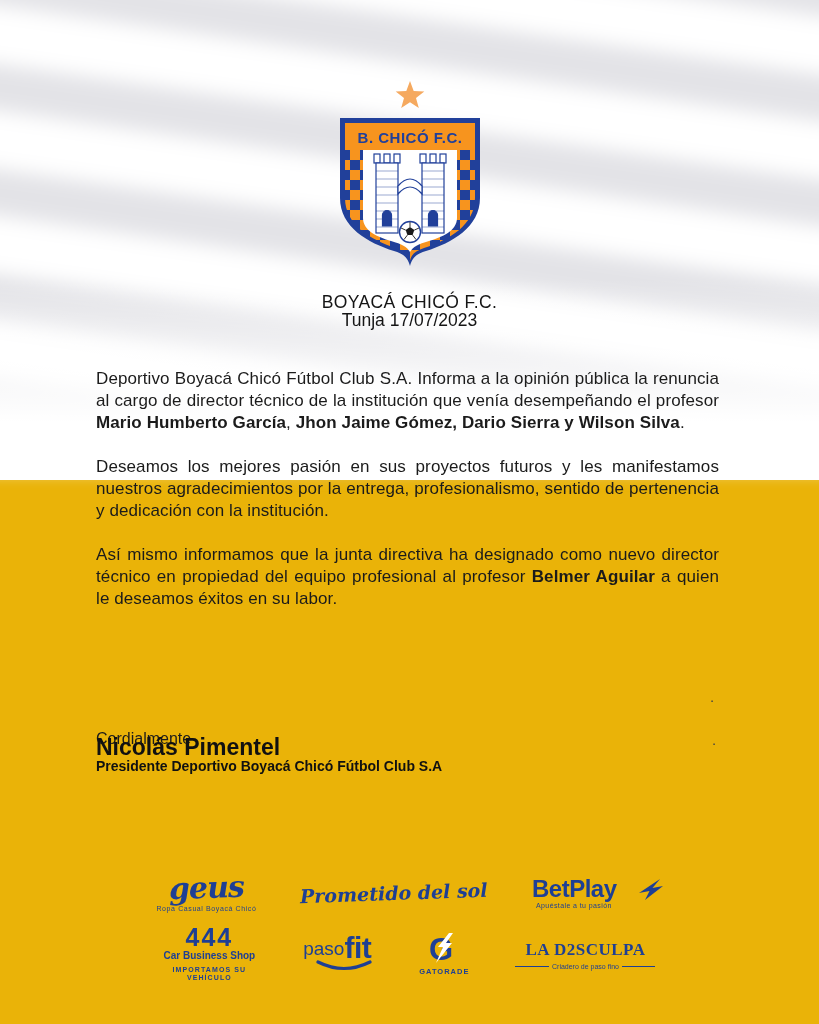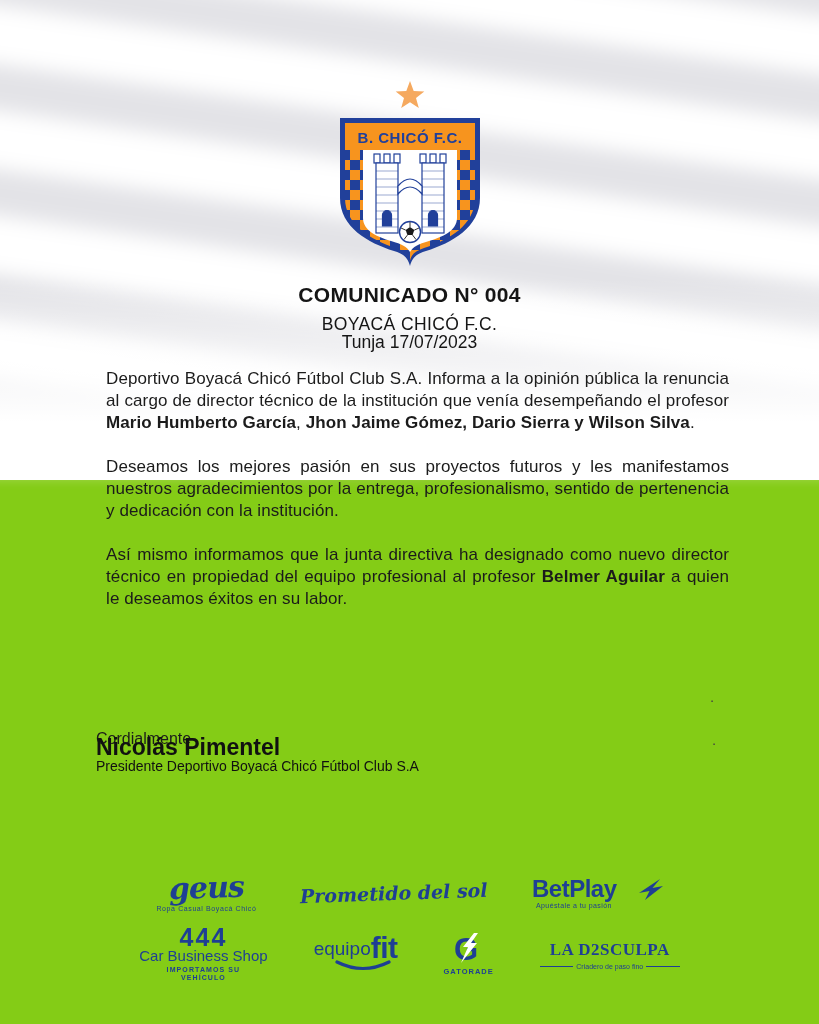--- a/index.html
+++ b/index.html
@@ -1,18 +1,18 @@
 <!DOCTYPE html>
 <html><head>
 <meta charset="utf-8">
 <style>
   html,body{margin:0;padding:0;background:#fff;}
   .page{
     position:relative;width:819px;height:1024px;margin:0 auto;
-    background:#84cc16;overflow:hidden;
+    background:#eab308;overflow:hidden;
     font-family:"Liberation Sans",sans-serif;color:#1c1c1c;
   }
   
   .stripes{
     position:absolute;left:-60px;top:-70px;right:-60px;height:540px;
     background:repeating-linear-gradient(8deg,
       #ffffff 0 46px,
       #e3e3e7 58px 92px,
       #ffffff 104px 95px);
     filter:blur(9px);
@@ -20,48 +20,48 @@
   .stripe-fade{
     position:absolute;left:0;top:0;right:0;height:480px;
     background:linear-gradient(to bottom, rgba(255,255,255,0) 58%, #ffffff 88%);
   }
   .crest{position:absolute;top:80px;left:50%;transform:translateX(-50%);}
   .doc-header{position:absolute;top:284px;left:0;width:100%;text-align:center;color:#151515;}
   .doc-header .title{font-size:21px;font-weight:bold;letter-spacing:.3px;line-height:22px;}
   .doc-header .subtitle{font-size:17.5px;line-height:18px;letter-spacing:.4px;margin-top:9px;}
   .doc-header .dateline{font-size:17.5px;line-height:18px;margin-top:0;}
   .body-text{
-    position:absolute;left:106px;top:368px;width:623px;
+    position:absolute;left:96px;top:368px;width:623px;
     font-size:17px;line-height:22px;text-align:justify;color:#1b1b1b;
     letter-spacing:.1px;
   }
   .body-text p{margin:0 0 22px 0;}
   .body-text p:last-child{margin-bottom:0;}
   .body-text b{font-weight:bold;}
   .closing{position:absolute;left:96px;top:730px;font-size:16px;color:#1b1b1b;}
   .sig{position:absolute;left:96px;top:737px;color:#111;}
   .sig .name{font-size:23px;font-weight:bold;line-height:21px;}
-  .sig .role{font-size:14px;font-weight:normal;line-height:16px;}
+  .sig .role{font-size:14px;font-weight:bold;line-height:16px;}
   .stray-dot{position:absolute;font-size:15px;color:#444;}
   .dot1{left:710px;top:688px;}
   .dot2{left:712px;top:731px;}
 
   
   .sponsor-row{position:absolute;left:0;right:0;display:flex;justify-content:center;color:#1e3f94;}
   .row1{top:874px;gap:44px;align-items:center;}
   .row2{top:926px;gap:46px;align-items:center;}
   .sp{display:flex;flex-direction:column;align-items:center;}
   .geus-word{font-family:"DejaVu Serif",serif;font-style:italic;font-weight:bold;font-size:30px;line-height:28px;letter-spacing:-1px;transform:rotate(-2deg);}
   .geus-tag{font-size:7px;letter-spacing:.6px;margin-top:3px;white-space:nowrap;}
   .script-logo{font-family:"DejaVu Serif",serif;font-style:italic;font-weight:bold;font-size:19px;white-space:nowrap;transform:rotate(-2deg);}
   .betplay-line{display:flex;align-items:flex-start;gap:20px;}
   .betplay-word{font-size:24px;font-weight:bold;letter-spacing:-.5px;line-height:24px;}
   .betplay-tag{font-size:7px;letter-spacing:.4px;margin-top:1px;align-self:flex-start;margin-left:4px;}
   .num444{font-size:25px;font-weight:bold;line-height:22px;letter-spacing:2px;}
-  .car-name{font-size:15px;font-weight:normal;line-height:16px;white-space:nowrap;}
+  .car-name{font-size:10px;font-weight:bold;line-height:16px;white-space:nowrap;}
   .car-tag{font-size:7px;font-weight:bold;letter-spacing:1.1px;line-height:8px;margin-top:2px;text-align:center;width:90px;}
   .smartfit-line{display:flex;align-items:flex-end;}
   .smart-w1{font-size:19px;line-height:22px;font-weight:500;}
   .smart-w2{font-size:30px;line-height:24px;font-weight:bold;letter-spacing:-.5px;}
   .smart-arc{margin-top:0px;margin-left:14px;}
   .gat-name{font-size:7.5px;font-weight:bold;letter-spacing:1px;margin-top:2px;}
   .disc-name{font-family:"Liberation Serif",serif;font-weight:bold;font-size:17px;line-height:22px;letter-spacing:.5px;white-space:nowrap;}
   .disc-tagrow{display:flex;align-items:center;width:140px;margin-top:2px;}
   .disc-tagrow .rule{flex:1;border-top:1.5px solid #1e3f94;}
   .disc-tag{font-size:7px;white-space:nowrap;padding:0 3px;}
@@ -136,21 +136,20 @@
         <line x1="80" y1="147" x2="80" y2="142"></line>
         <line x1="84.3" y1="150.1" x2="89" y2="148"></line>
         <line x1="82.6" y1="155.1" x2="86" y2="159.5"></line>
         <line x1="77.4" y1="155.1" x2="74" y2="159.5"></line>
         <line x1="75.7" y1="150.1" x2="71" y2="148"></line>
       </g>
     </g>
   </svg>
 
   <div class="doc-header">
-    <div class="title">COMUNICADO N° 004</div>
     <div class="subtitle">BOYACÁ CHICÓ F.C.</div>
     <div class="dateline">Tunja 17/07/2023</div>
   </div>
 
   <div class="body-text">
     <p><span>Deportivo Boyacá Chicó Fútbol Club S.A.  Informa a la opinión pública la renuncia al cargo de director técnico de la institución que venía desempeñando el profesor </span><b>Mario Humberto García</b><span>, </span><b>Jhon Jaime Gómez, Dario Sierra y Wilson Silva</b><span>.</span></p>
     <p>Deseamos los mejores pasión en sus proyectos futuros y les manifestamos nuestros agradecimientos por la entrega, profesionalismo, sentido de pertenencia y dedicación con la institución.</p>
     <p><span>Así mismo informamos que la junta directiva ha designado como nuevo director técnico en propiedad del equipo profesional al profesor </span><b>Belmer Aguilar</b><span> a quien le deseamos éxitos en su labor.</span></p>
   </div>
 
@@ -183,21 +182,21 @@
   </div>
 
   <div class="sponsor-row row2">
     <div class="sp">
       <div class="num444">444</div>
       <div class="car-name">Car Business Shop</div>
       <div class="car-tag">IMPORTAMOS SU VEHÍCULO</div>
     </div>
     <div class="sp">
       <div class="smartfit-line">
-        <span class="smart-w1">equipo</span>
+        <span class="smart-w1">paso</span>
         <span class="smart-w2">fit</span>
       </div>
       <svg class="smart-arc" width="58" height="13" viewBox="0 0 58 13">
         <path d="M3,2 Q29,15 55,2" stroke="#1e3f94" stroke-width="3.2" fill="none" stroke-linecap="round"></path>
       </svg>
     </div>
     <div class="sp">
       <svg width="32" height="33" viewBox="0 0 32 33">
         <text x="1" y="28" font-family="Liberation Sans, sans-serif" font-size="31" font-weight="900" fill="#1e3f94">G</text>
         <polygon points="21,1 10,15 15,15 8,31 24,11 18,11 25,1" fill="#ffffff"></polygon>

